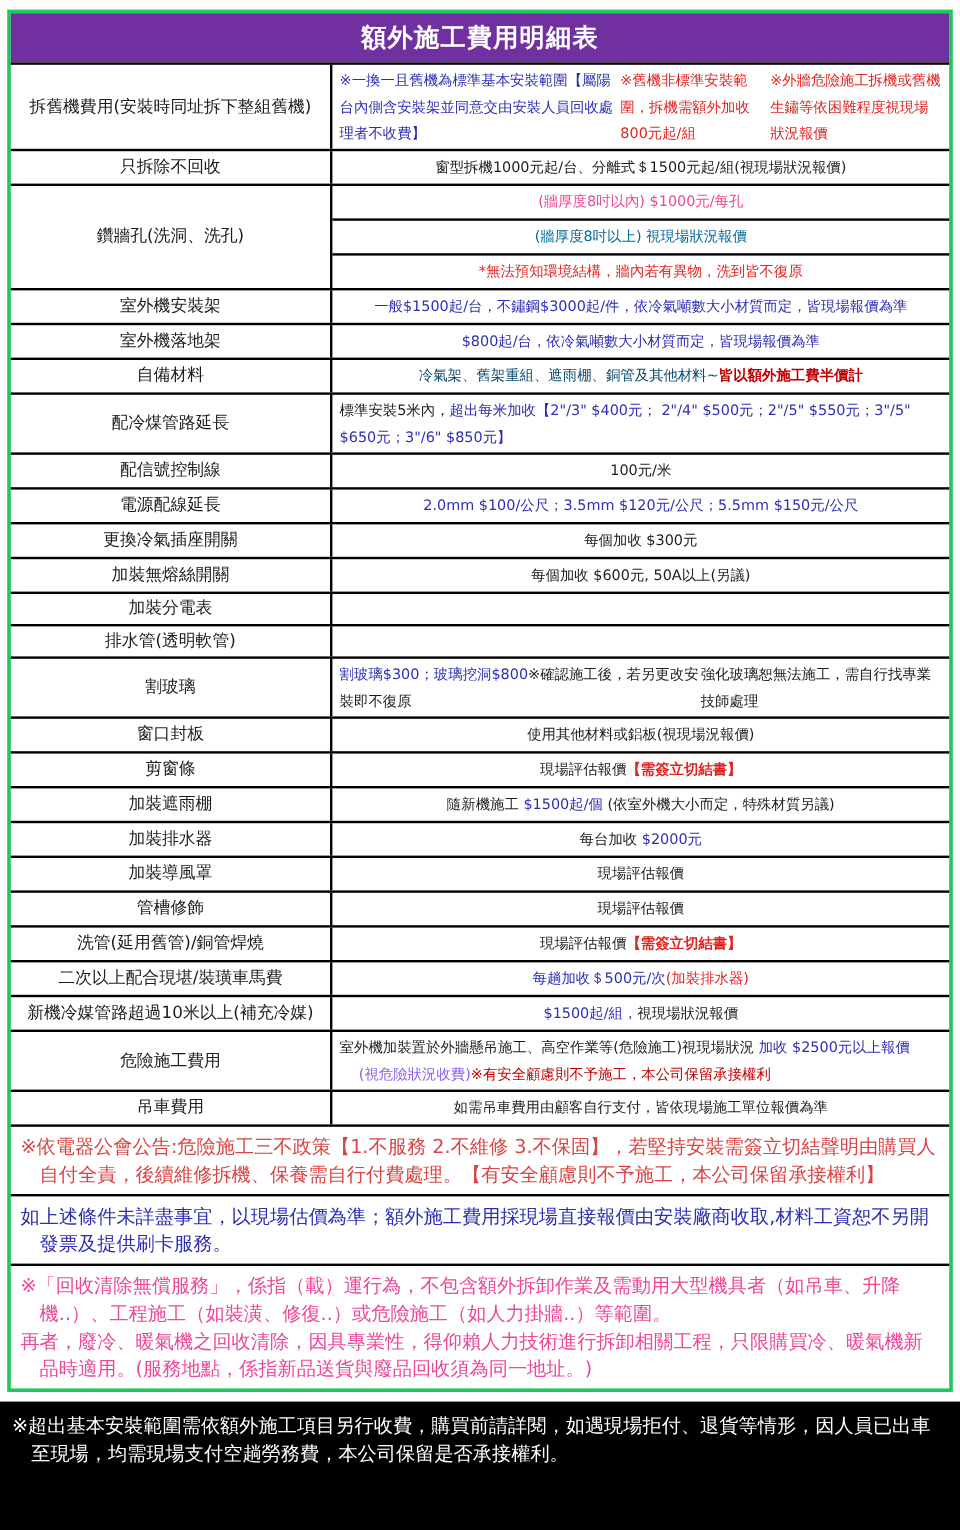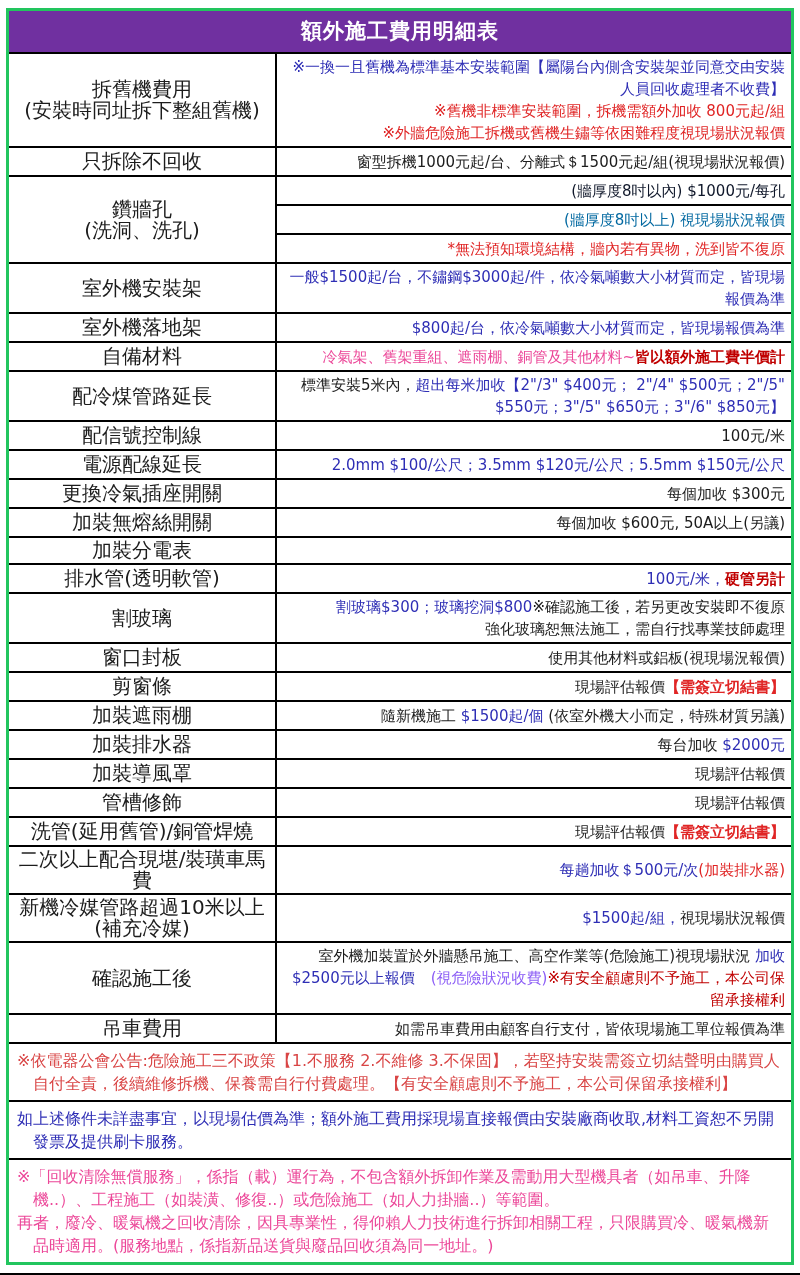--- a/index.html
+++ b/index.html
@@ -14,28 +14,28 @@
     border:3px solid #22c55e;
   }
   .title-row{
     text-align:center;font-size:21px;font-weight:bold;
     padding:6px 0 7px 0;letter-spacing:1px;
   }
   .row{display:flex;border-top:2px solid #000;align-items:stretch;}
   .label-cell{
     flex:0 0 268px;width:268px;box-sizing:border-box;
     border-right:2px solid #000;
-    display:flex;flex-direction:column;justify-content:center;align-items:center;
+    display:flex;flex-direction:row;justify-content:center;align-items:center;
     text-align:center;padding:2px 4px;
-    font-size:20px;line-height:21px;color:#1c1c1c;
+    font-size:14px;line-height:21px;color:#1c1c1c;
   }
   .value-cell{flex:1;display:flex;flex-direction:column;min-width:0;}
   .sub-cell{
-    flex:1;display:flex;flex-direction:column;justify-content:center;
-    padding:2px 6px;font-size:15px;line-height:22px;min-height:23px;text-align:right;
+    flex:1;display:flex;flex-direction:row;justify-content:center;
+    padding:2px 6px;font-size:12px;line-height:22px;min-height:23px;
   }
   .sub-cell + .sub-cell{border-top:2px solid #000;}
   .footer-row{
     border-top:2px solid #000;
     padding:5px 8px;font-size:16px;line-height:23px;
   }
   .fpara{padding-left:1em;text-indent:-1em;}
   .bottom-notice{
     flex:1;margin-top:4px;width:800px;box-sizing:border-box;
     padding:8px 10px;font-size:16px;line-height:24px;
@@ -71,21 +71,21 @@
           </div>
         </div>
       </div>
       <div class="row">
         <div class="label-cell">
           <div>鑽牆孔</div>
           <div>(洗洞、洗孔)</div>
         </div>
         <div class="value-cell">
           <div class="sub-cell">
-            <div class="line"><span style="color: #0f172a;">(牆厚度8吋以內) $1000元/每孔</span></div>
+            <div class="line"><span style="color: #ec4899;">(牆厚度8吋以內) $1000元/每孔</span></div>
           </div>
           <div class="sub-cell">
             <div class="line"><span style="color: #0369a1;">(牆厚度8吋以上) 視現場狀況報價</span></div>
           </div>
           <div class="sub-cell">
             <div class="line"><span style="color: rgb(224, 37, 37);">*無法預知環境結構，牆內若有異物，洗到皆不復原</span></div>
           </div>
         </div>
       </div>
       <div class="row">
@@ -107,21 +107,21 @@
             <div class="line"><span style="color: rgb(46, 46, 181);">$800起/台，依冷氣噸數大小材質而定，皆現場報價為準</span></div>
           </div>
         </div>
       </div>
       <div class="row">
         <div class="label-cell">
           <div>自備材料</div>
         </div>
         <div class="value-cell">
           <div class="sub-cell">
-            <div class="line"><span style="color: #ec4899;">冷氣架、舊架重組、遮雨棚、銅管及其他材料~</span><span style="color: rgb(192, 0, 0); font-weight: bold;">皆以額外施工費半價計</span></div>
+            <div class="line"><span style="color: #0c4a6e;">冷氣架、舊架重組、遮雨棚、銅管及其他材料~</span><span style="color: rgb(192, 0, 0); font-weight: bold;">皆以額外施工費半價計</span></div>
           </div>
         </div>
       </div>
       <div class="row">
         <div class="label-cell">
           <div>配冷煤管路延長</div>
         </div>
         <div class="value-cell">
           <div class="sub-cell">
             <div class="line"><span style="color: rgb(28, 28, 28);">標準安裝5米內，</span><span style="color: rgb(46, 46, 181);">超出每米加收【2"/3" $400元； 2"/4" $500元；2"/5" $550元；3"/5" $650元；3"/6" $850元】</span></div>
@@ -169,25 +169,20 @@
         </div>
       </div>
       <div class="row">
         <div class="label-cell">
           <div>加裝分電表</div>
         </div>
       </div>
       <div class="row">
         <div class="label-cell">
           <div>排水管(透明軟管)</div>
-        </div>
-        <div class="value-cell">
-          <div class="sub-cell">
-            <div class="line"><span style="color: rgb(46, 46, 181);">100元/米，</span><span style="color: rgb(192, 0, 0); font-weight: bold;">硬管另計</span></div>
-          </div>
         </div>
       </div>
       <div class="row">
         <div class="label-cell">
           <div>割玻璃</div>
         </div>
         <div class="value-cell">
           <div class="sub-cell">
             <div class="line"><span style="color: rgb(46, 46, 181);">割玻璃$300；玻璃挖洞$800</span><span style="color: rgb(28, 28, 28);">※確認施工後，若另更改安裝即不復原</span></div>
             <div class="line"><span style="color: rgb(28, 28, 28);">強化玻璃恕無法施工，需自行找專業技師處理</span></div>
@@ -280,21 +275,21 @@
           <div>(補充冷媒)</div>
         </div>
         <div class="value-cell">
           <div class="sub-cell">
             <div class="line"><span style="color: rgb(46, 46, 181);">$1500起/組，</span><span style="color: rgb(28, 28, 28);">視現場狀況報價</span></div>
           </div>
         </div>
       </div>
       <div class="row">
         <div class="label-cell">
-          <div>確認施工後</div>
+          <div>危險施工費用</div>
         </div>
         <div class="value-cell">
           <div class="sub-cell">
             <div class="line"><span style="color: rgb(28, 28, 28);">室外機加裝置於外牆懸吊施工、高空作業等(危險施工)視現場狀況 </span><span style="color: rgb(46, 46, 181);">加收 $2500元以上報價</span><span style="color: #8b5cf6; padding-left: 16px;">(視危險狀況收費)</span><span style="color: rgb(192, 0, 0);">※有安全顧慮則不予施工，本公司保留承接權利</span></div>
           </div>
         </div>
       </div>
       <div class="row">
         <div class="label-cell">
           <div>吊車費用</div>

